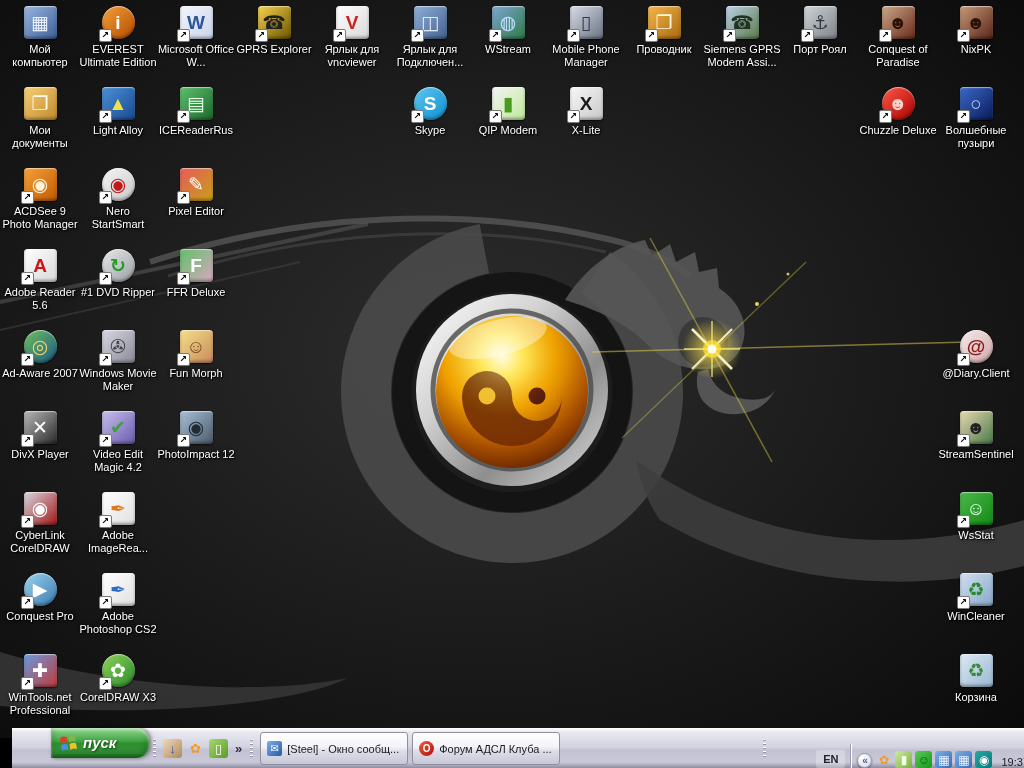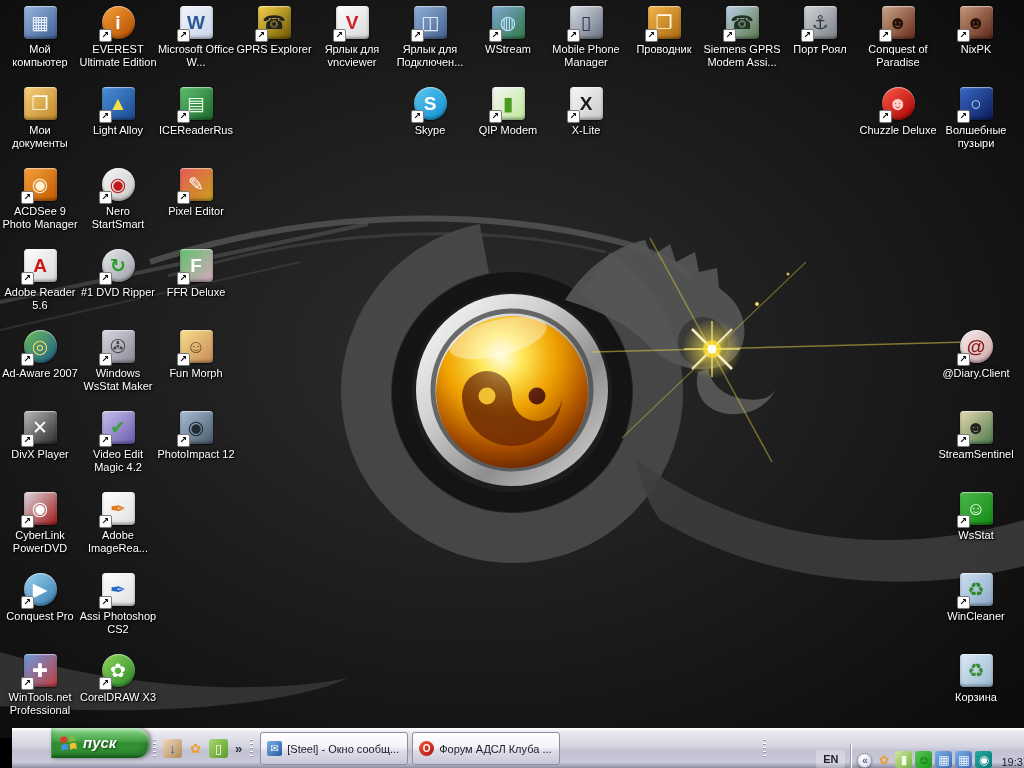--- a/index.html
+++ b/index.html
@@ -337,21 +337,21 @@
             <span style="color: rgb(242, 216, 106);">◎</span>
             <span class="sc">↗</span>
           </div>
           <div class="lbl">Ad-Aware 2007</div>
         </div>
         <div class="dicon" style="left: 79px; top: 330px;">
           <div class="tile" style="background: linear-gradient(135deg, rgb(216, 216, 224), rgb(138, 138, 152));">
             <span style="color: rgb(64, 64, 72);">✇</span>
             <span class="sc">↗</span>
           </div>
-          <div class="lbl">Windows WsStat Maker</div>
+          <div class="lbl">Windows Movie Maker</div>
         </div>
         <div class="dicon" style="left: 157px; top: 330px;">
           <div class="tile" style="background: linear-gradient(135deg, rgb(246, 224, 138), rgb(200, 138, 90));">
             <span style="color: rgb(122, 74, 42);">☺</span>
             <span class="sc">↗</span>
           </div>
           <div class="lbl">Fun Morph</div>
         </div>
         <div class="dicon" style="left: 1px; top: 411px;">
           <div class="tile" style="background: linear-gradient(135deg, rgb(184, 184, 184), rgb(42, 42, 42));">
@@ -372,42 +372,42 @@
             <span style="color: rgb(34, 42, 51);">◉</span>
             <span class="sc">↗</span>
           </div>
           <div class="lbl">PhotoImpact 12</div>
         </div>
         <div class="dicon" style="left: 1px; top: 492px;">
           <div class="tile" style="background: linear-gradient(135deg, rgb(216, 216, 224), rgb(160, 24, 24));">
             <span style="color: rgb(255, 255, 255);">◉</span>
             <span class="sc">↗</span>
           </div>
-          <div class="lbl">CyberLink PowerDVD</div>
+          <div class="lbl">CyberLink CorelDRAW</div>
         </div>
         <div class="dicon" style="left: 79px; top: 492px;">
           <div class="tile" style="background: linear-gradient(135deg, rgb(255, 255, 255), rgb(224, 224, 224));">
             <span style="color: rgb(224, 120, 24);">✒</span>
             <span class="sc">↗</span>
           </div>
           <div class="lbl">Adobe ImageRea...</div>
         </div>
         <div class="dicon" style="left: 1px; top: 573px;">
           <div class="tile ci" style="background: linear-gradient(135deg, rgb(154, 212, 240), rgb(58, 122, 176));">
             <span style="color: rgb(255, 255, 255);">▶</span>
             <span class="sc">↗</span>
           </div>
           <div class="lbl">Conquest Pro</div>
         </div>
         <div class="dicon" style="left: 79px; top: 573px;">
           <div class="tile" style="background: linear-gradient(135deg, rgb(255, 255, 255), rgb(224, 224, 224));">
             <span style="color: rgb(42, 106, 200);">✒</span>
             <span class="sc">↗</span>
           </div>
-          <div class="lbl">Assi Photoshop CS2</div>
+          <div class="lbl">Adobe Photoshop CS2</div>
         </div>
         <div class="dicon" style="left: 1px; top: 654px;">
           <div class="tile" style="background: linear-gradient(135deg, rgb(106, 154, 224), rgb(192, 58, 58));">
             <span style="color: rgb(255, 255, 255);">✚</span>
             <span class="sc">↗</span>
           </div>
           <div class="lbl">WinTools.net Professional</div>
         </div>
         <div class="dicon" style="left: 79px; top: 654px;">
           <div class="tile ci" style="background: linear-gradient(135deg, rgb(143, 212, 90), rgb(42, 138, 42));">

